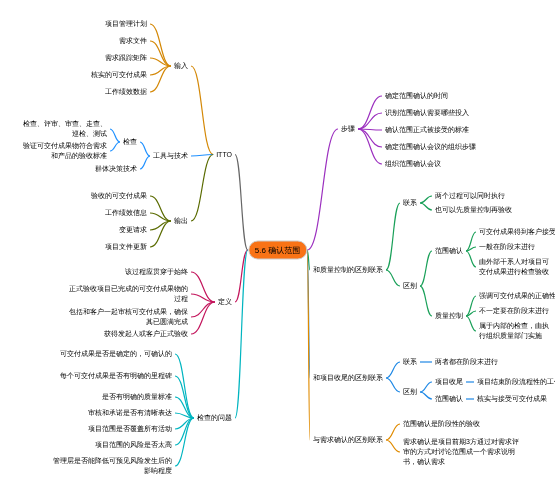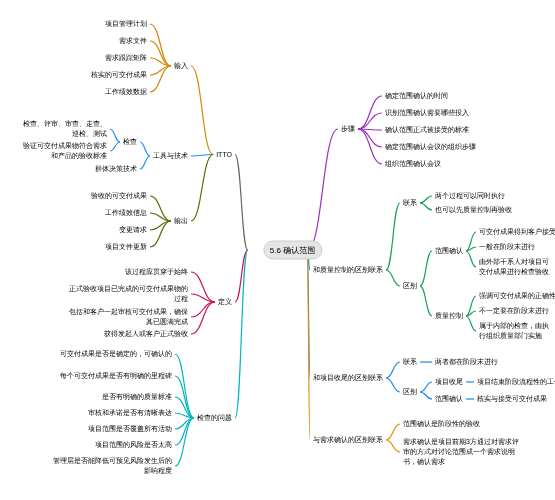--- a/index.html
+++ b/index.html
@@ -12,25 +12,24 @@
     font-size: 7px;
     position: relative;
     overflow: hidden;
   }
   .root {
     position: absolute;
     left: 50%;
     top: 50%;
     transform: translate(-50%, -50%);
     padding: 3px 6px;
-    background: #e5e5e5;
+    background: #f97316;
     border: 1px solid #ccc;
     border-radius: 10px;
     font-size: 8px;
-    margin-left: 15px;
   }
   .branch {
     position: absolute;
     white-space: nowrap;
   }
   .lnode, .rnode, .mnode {
     padding: 1px 3px;
     white-space: nowrap;
   }
   svg.lines {

